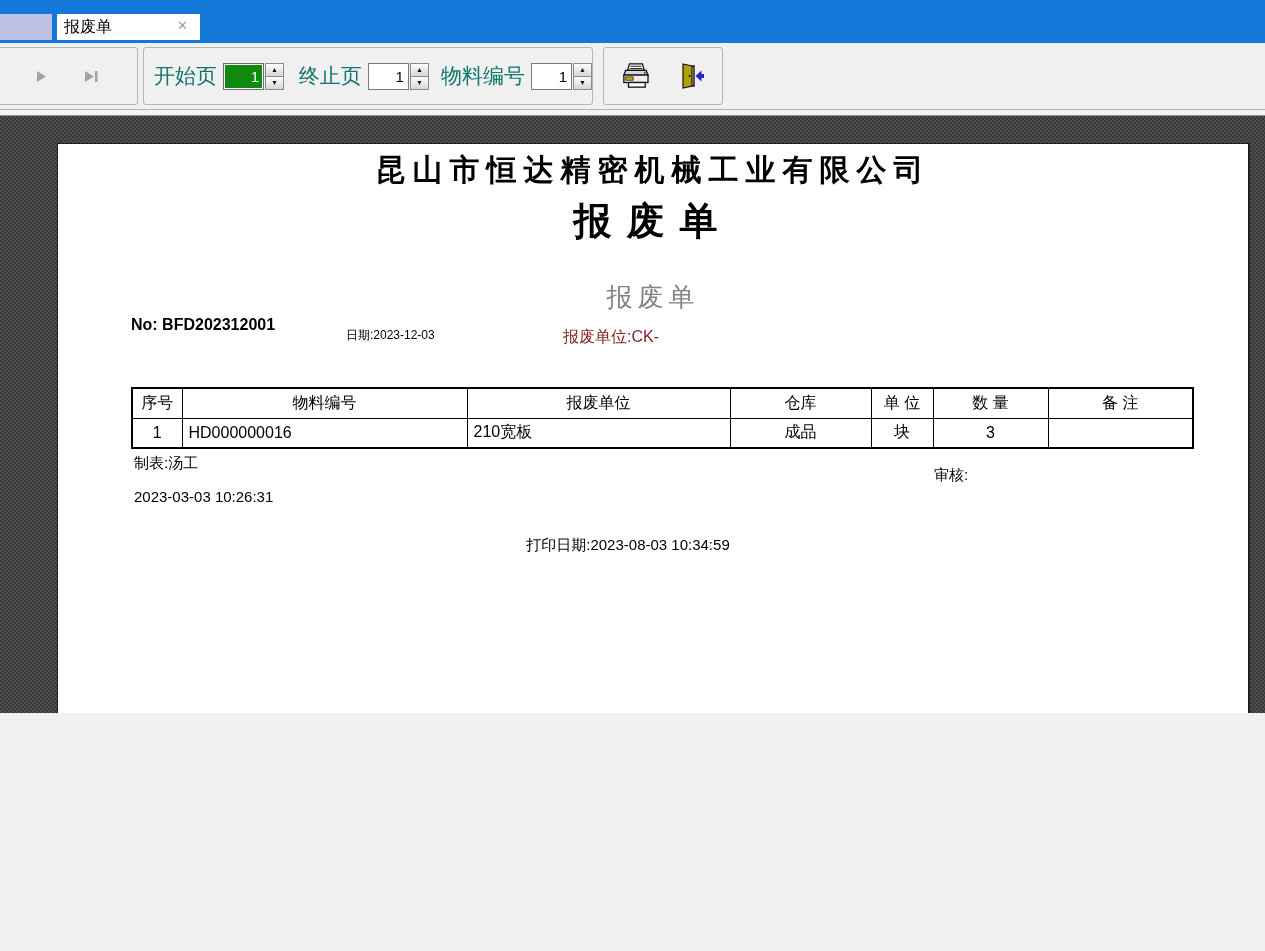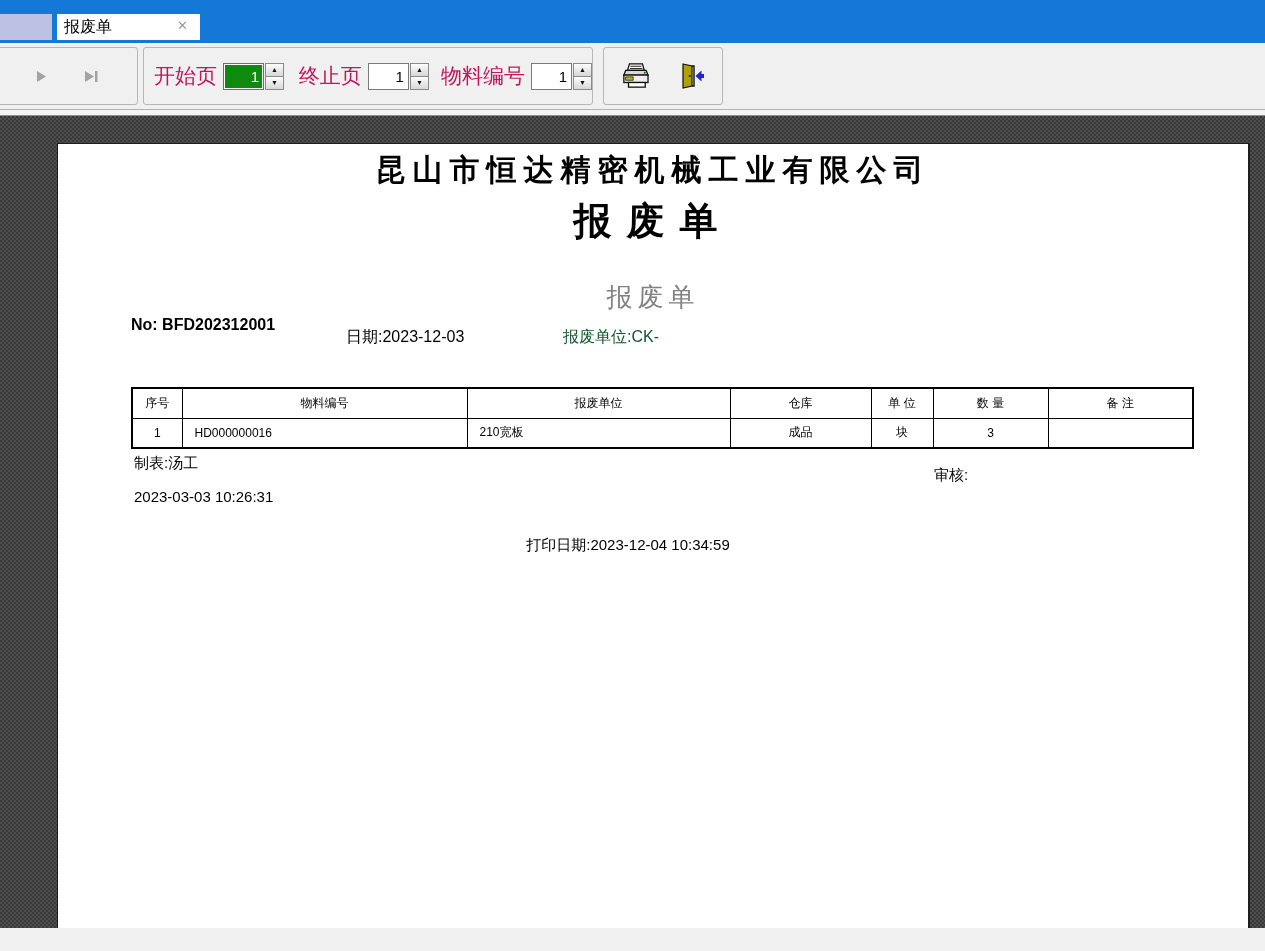--- a/index.html
+++ b/index.html
@@ -23,62 +23,62 @@
   .toolbar { position:absolute; left:0; top:43px; width:1265px; height:67px;
              background:#f0f0f0; border-bottom:1px solid #b2b2b2; }
   .tb-group { position:absolute; top:4px; height:58px; border:1px solid #b6b6b6;
               border-radius:3px; background:#f0f0f0; display:flex; align-items:center; }
   .tb-nav { left:-8px; width:146px; padding-left:36px; gap:26px; }
   .tb-pages { left:143px; width:450px; padding-left:10px; }
   .tb-actions { left:603px; width:120px; justify-content:center; gap:22px; }
 
   .nav-btn { border:none; background:transparent; width:24px; height:24px;
              display:flex; align-items:center; justify-content:center; cursor:default; padding:0; }
-  .tb-label { font-size:21px; color:#be185d; white-space:nowrap; }
+  .tb-label { font-size:21px; color:#0f766e; white-space:nowrap; }
   .spin-wrap { display:flex; align-items:stretch; height:27px; margin-left:6px; }
   .spin-field { width:41px; height:27px; border:1px solid #7a7a7a; background:#fff; color:#000;
                 font-size:15px; text-align:right; padding:0 4px 0 0; line-height:25px; }
   .spin-field.green { background:var(--spin_green,#0e8a0e); color:#fff; border-color:#6e6e6e;
                 box-shadow:inset 0 0 0 1px #ffffff; }
   .spinner { width:19px; display:flex; flex-direction:column; margin-left:1px; }
   .spin-btn { flex:1; border:1px solid #8a8a8a; background:linear-gradient(#fdfdfd,#d7d7d7);
               font-size:7px; line-height:6px; color:#111; display:flex; align-items:center;
               justify-content:center; cursor:pointer; padding:0; }
   .spin-btn + .spin-btn { border-top:none; }
   .gap20 { width:22px; } .gap18 { width:18px; }
   .icon-btn { border:none; background:transparent; width:34px; height:32px; padding:0;
               display:flex; align-items:center; justify-content:center; cursor:pointer; }
 
   
   .divider-strip { position:absolute; left:0; top:110px; width:1265px; height:6px;
                    background:#f4f4f4; border-bottom:1px solid #8f8f8f; }
-  .preview { position:absolute; left:0; top:116px; width:1265px; height:812px;
+  .preview { position:absolute; left:0; top:116px; width:1265px; height:597px;
              background-color:var(--texture_dark,#383838);
              background-image:repeating-conic-gradient(var(--texture_light,#4e4e4e) 0% 25%, var(--texture_dark,#383838) 0% 50%);
              background-size:4px 4px; overflow:hidden; }
   .page { position:absolute; left:57px; top:27px; width:1193px; height:820px;
           background:#ffffff; border:1px solid #1e1e1e; border-right-width:2px; }
 
   
   .doc-company { position:absolute; left:0; top:6px; width:100%; text-align:center;
                  font-size:30px; font-weight:bold; letter-spacing:7px; color:#000; }
   .doc-title { position:absolute; left:0; top:52px; width:100%; text-align:center;
                font-size:38px; font-weight:bold; letter-spacing:15px; color:#000; }
   .doc-subtitle { position:absolute; left:0; top:136px; width:100%; text-align:center;
                font-size:26px; letter-spacing:5px; color:var(--subtitle_gray,#828282); }
   .info-no   { position:absolute; left:73px;  top:172px; font-size:16px; font-weight:bold; color:#000; }
-  .info-date { position:absolute; left:288px; top:183px; font-size:16px; color:#000; }
-  .info-unit { position:absolute; left:505px; top:183px; font-size:16px; color:#14532d; }
+  .info-date { position:absolute; left:288px; top:183px; font-size:12px; color:#000; }
+  .info-unit { position:absolute; left:505px; top:183px; font-size:16px; color:#7f1d1d; }
 
   table.items { position:absolute; left:73px; top:243px; width:1061px;
                 border-collapse:collapse; table-layout:fixed; }
-  table.items th, table.items td { border:1px solid #000; font-size:12px; color:#000;
+  table.items th, table.items td { border:1px solid #000; font-size:16px; color:#000;
                 font-weight:normal; height:30px; text-align:center; overflow:hidden; white-space:nowrap; }
   table.items { border:2px solid #000; }
-  table.items td.al { text-align:left; padding-left:12px; }
+  table.items td.al { text-align:left; padding-left:6px; }
 
   .sig-maker   { position:absolute; left:76px;  top:310px; font-size:15px; color:#000; }
   .sig-auditor { position:absolute; left:876px; top:322px; font-size:15px; color:#000; }
   .sig-time    { position:absolute; left:76px;  top:344px; font-size:15px; color:#000; }
   .center-block { position:absolute; left:0; top:390px; width:1140px; text-align:center;
                   font-size:15px; color:#000; line-height:21px; }
 </style>
 </head>
 <body>
 
@@ -206,18 +206,18 @@
           <td></td>
         </tr>
       </tbody>
         </table>
 
       <span class="sig-maker">制表:汤工</span>
       <span class="sig-auditor">审核:</span>
       <span class="sig-time">2023-03-03 10:26:31</span>
 
       <div class="center-block">
-        <div>打印日期:2023-12-04 10:34:59</div>
+        <div>打印日期:2023-08-03 10:34:59</div>
       </div>
 
     </div>
   </div>
 </div>
 
 </body></html>

